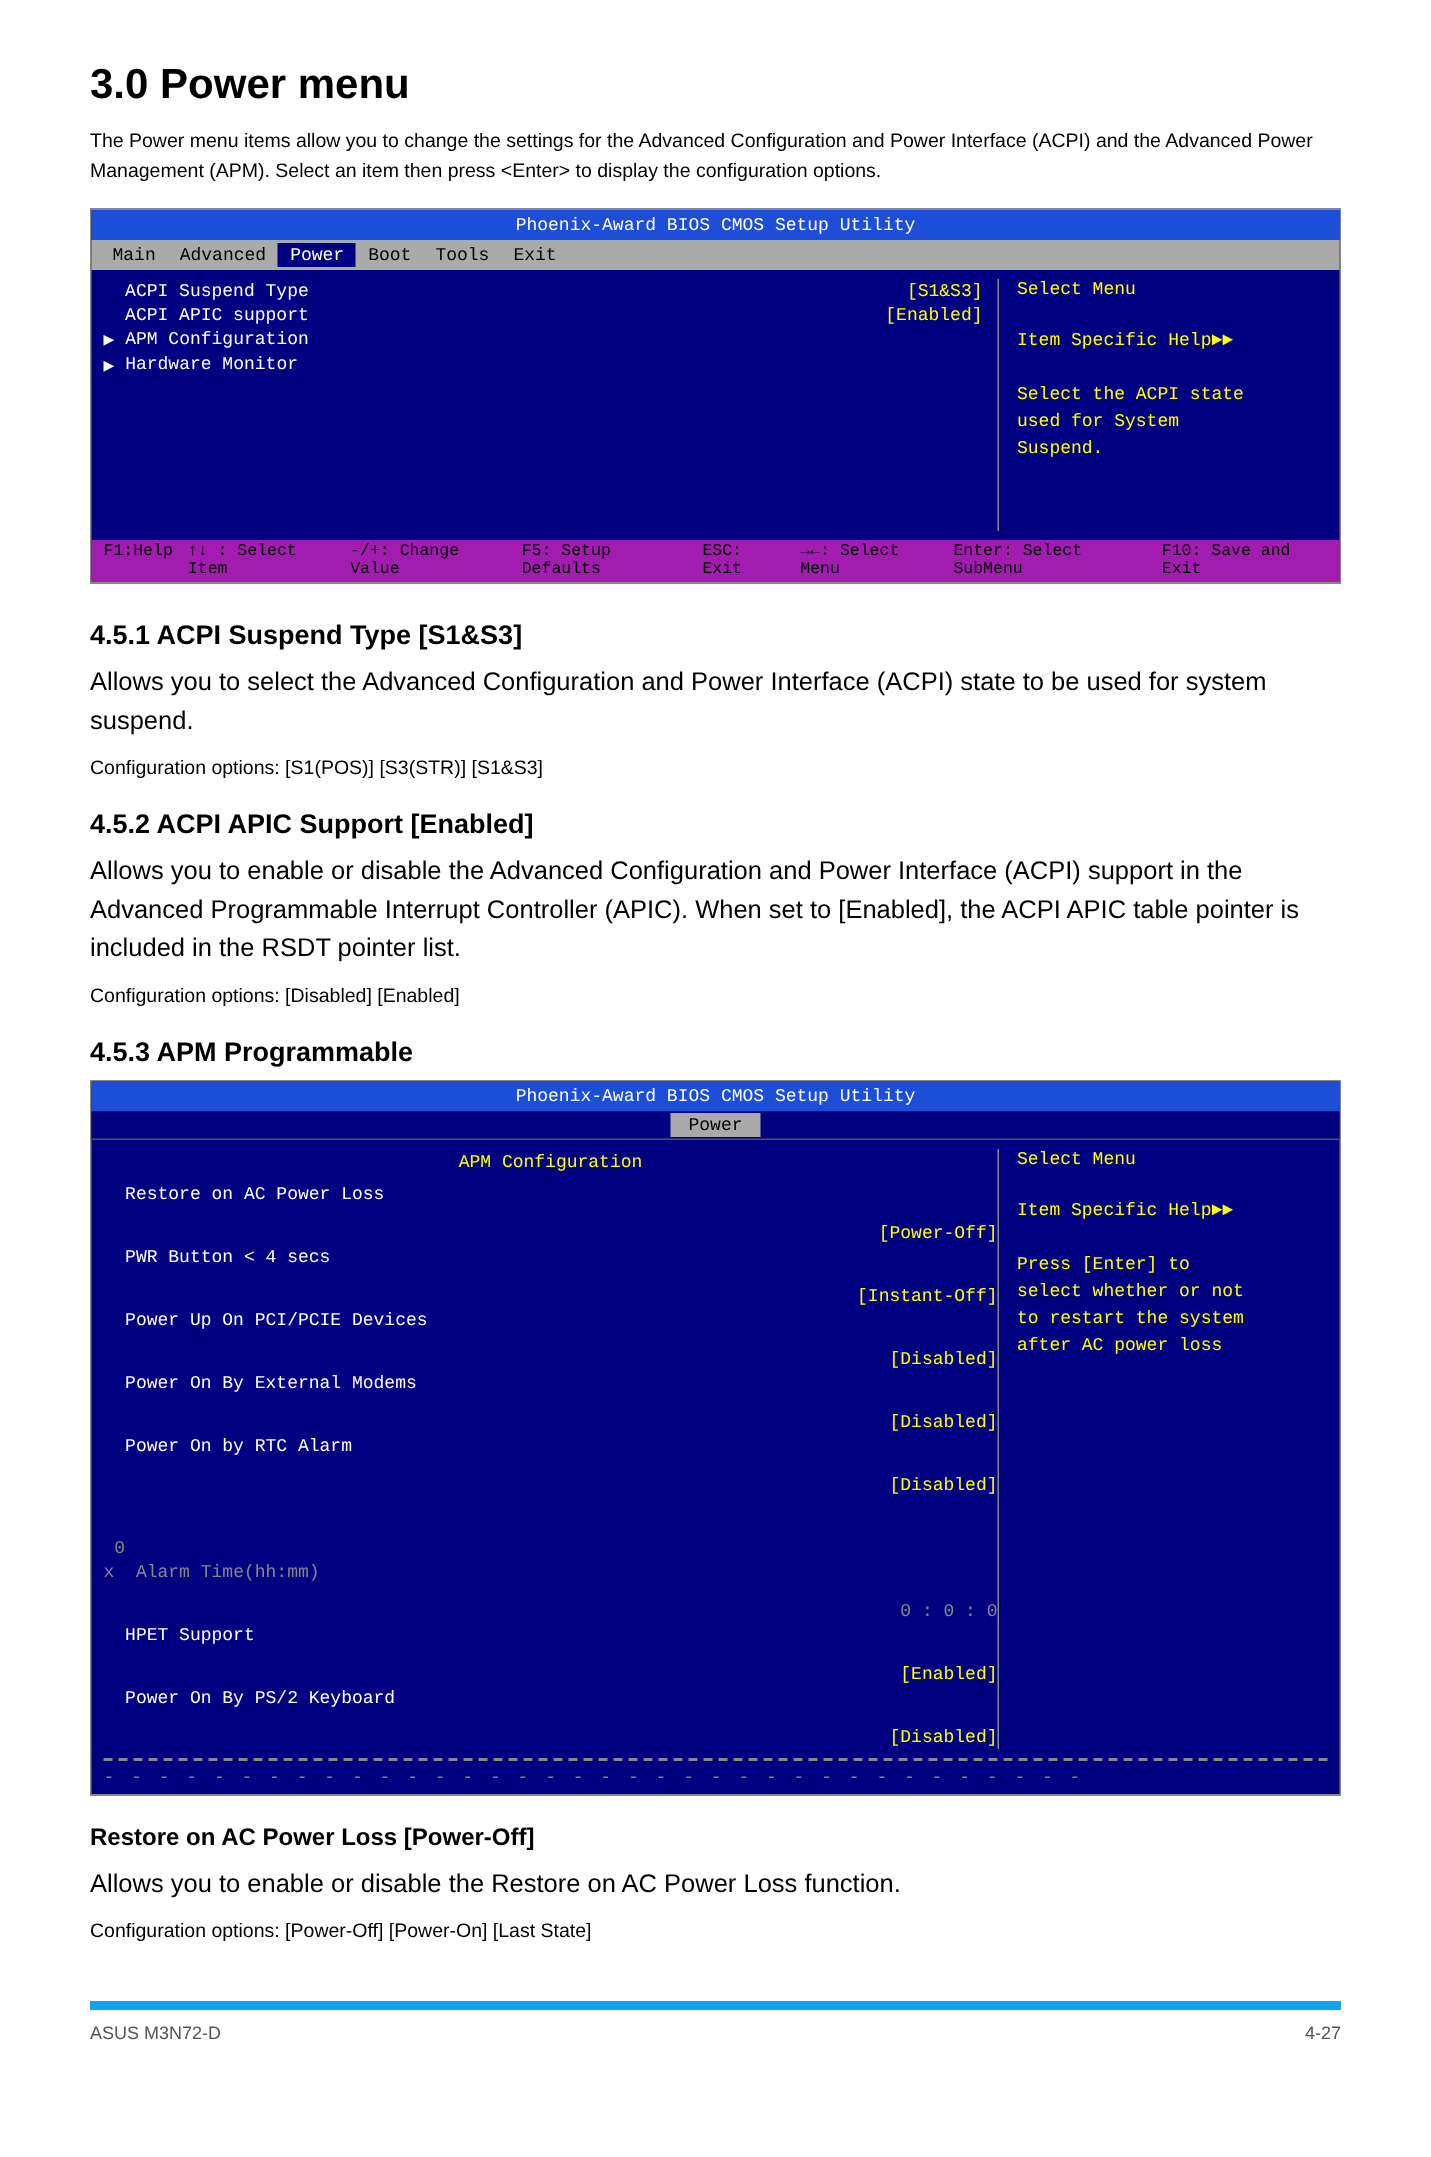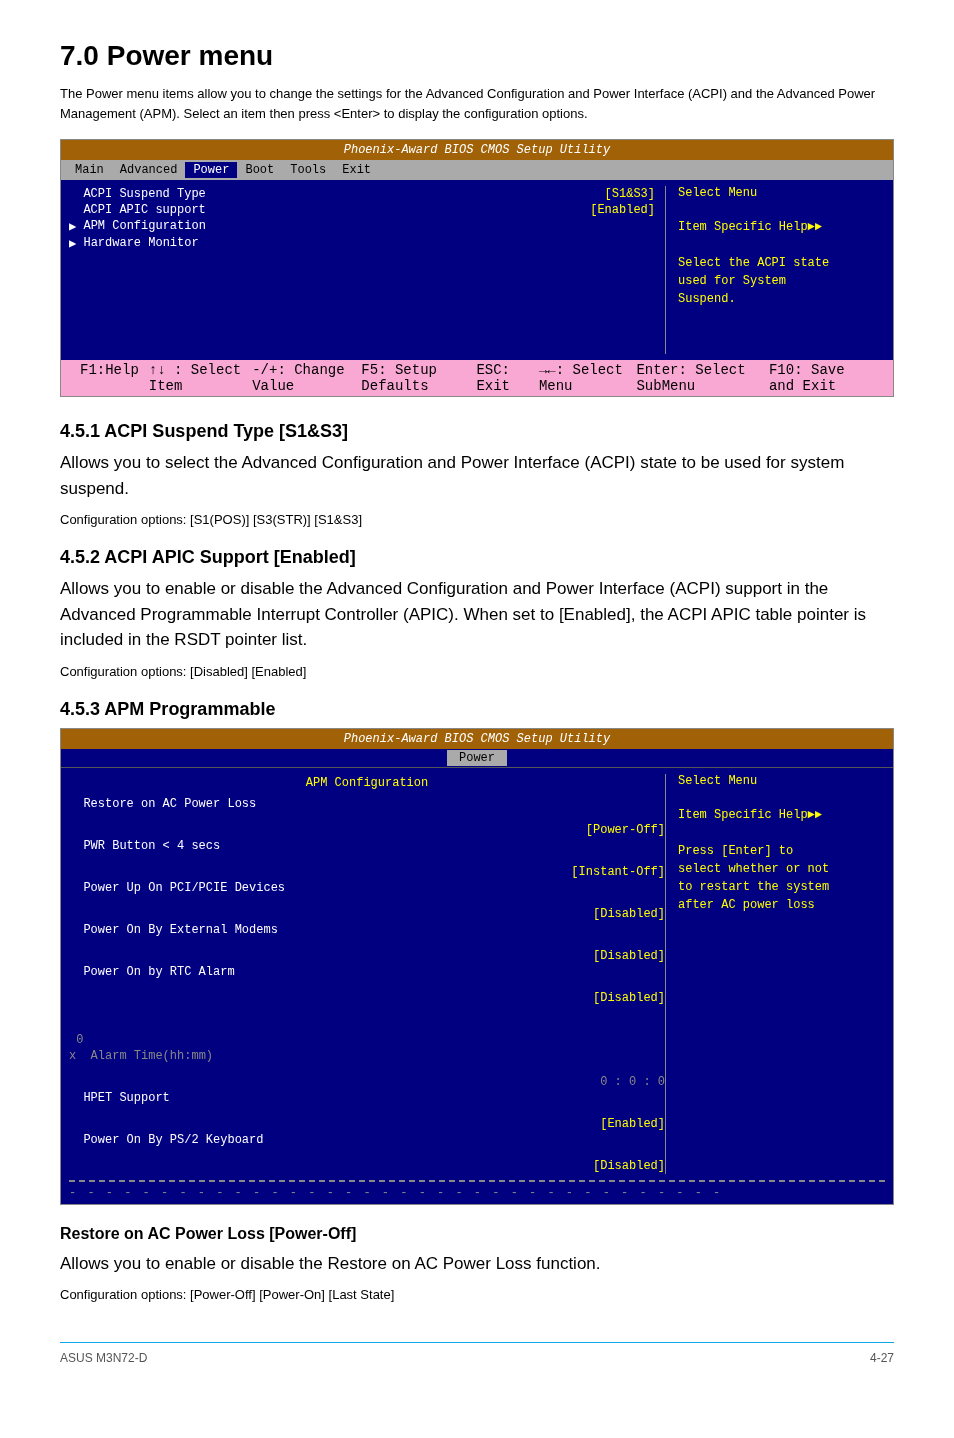--- a/index.html
+++ b/index.html
@@ -32,27 +32,26 @@
     .bios-box {
       border: 1px solid #888;
       background: #000080;
       color: #fff;
       font-family: 'Courier New', Courier, monospace;
       font-size: 12px;
       margin-bottom: 24px;
     }
 
     .bios-title-bar {
-      background: #a16207;
+      background: #1d4ed8;
       color: #fff;
       text-align: center;
       padding: 3px 0;
       font-family: 'Courier New', Courier, monospace;
       font-size: 12px;
-      font-style: italic;
     }
 
     .bios-menu-bar {
       background: #aaa;
       color: #000;
       display: flex;
       gap: 0;
       padding: 2px 6px;
     }
 
@@ -108,27 +107,27 @@
     .bios-item.submenu {
       color: #fff;
     }
 
     .bios-item.submenu::before {
       content: '▶ ';
       color: #fff;
     }
 
     .bios-footer {
-      background: #f9a8d4;
+      background: #a21caf;
       color: #000;
       display: flex;
       justify-content: space-between;
-      padding: 2px 19px;
-      font-family: 'Courier New', Courier, monospace;
-      font-size: 14px;
+      padding: 2px 8px;
+      font-family: 'Courier New', Courier, monospace;
+      font-size: 11px;
       gap: 10px;
     }
 
     
     .section-heading {
       font-size: 18px;
       font-weight: bold;
       margin-top: 20px;
       margin-bottom: 8px;
     }
@@ -201,21 +200,21 @@
 
     .bios-item2.disabled-row {
       color: #888;
     }
 
     .bios-item2.disabled-row .bios-item2-label::before {
       content: 'x  ';
     }
 
     .footer-line {
-      border-top: 1px solid #0ea5e9;
+      border-top: 6px solid #0ea5e9;
       margin-top: 40px;
       padding-top: 8px;
       display: flex;
       justify-content: space-between;
       font-size: 12px;
       color: #555;
     }
 
     .help-text {
       color: #ff0;
@@ -227,21 +226,21 @@
     .help-title {
       color: #ff0;
       font-family: 'Courier New', Courier, monospace;
       font-size: 12px;
       margin-bottom: 6px;
     }
   </style>
 </head>
 <body>
 
-<h1 class="main-title">7.0  Power menu</h1>
+<h1 class="main-title">3.0  Power menu</h1>
 
 <p class="intro-text">The Power menu items allow you to change the settings for the Advanced Configuration and Power Interface (ACPI) and the Advanced Power Management (APM). Select an item then press &lt;Enter&gt; to display the configuration options.</p>
 
 <div class="bios-box">
   <div class="bios-title-bar">Phoenix-Award BIOS CMOS Setup Utility</div>
   <div class="bios-menu-bar">
     <div class="bios-menu-item">Main</div>
     <div class="bios-menu-item">Advanced</div>
     <div class="bios-menu-item active">Power</div>
     <div class="bios-menu-item">Boot</div>

